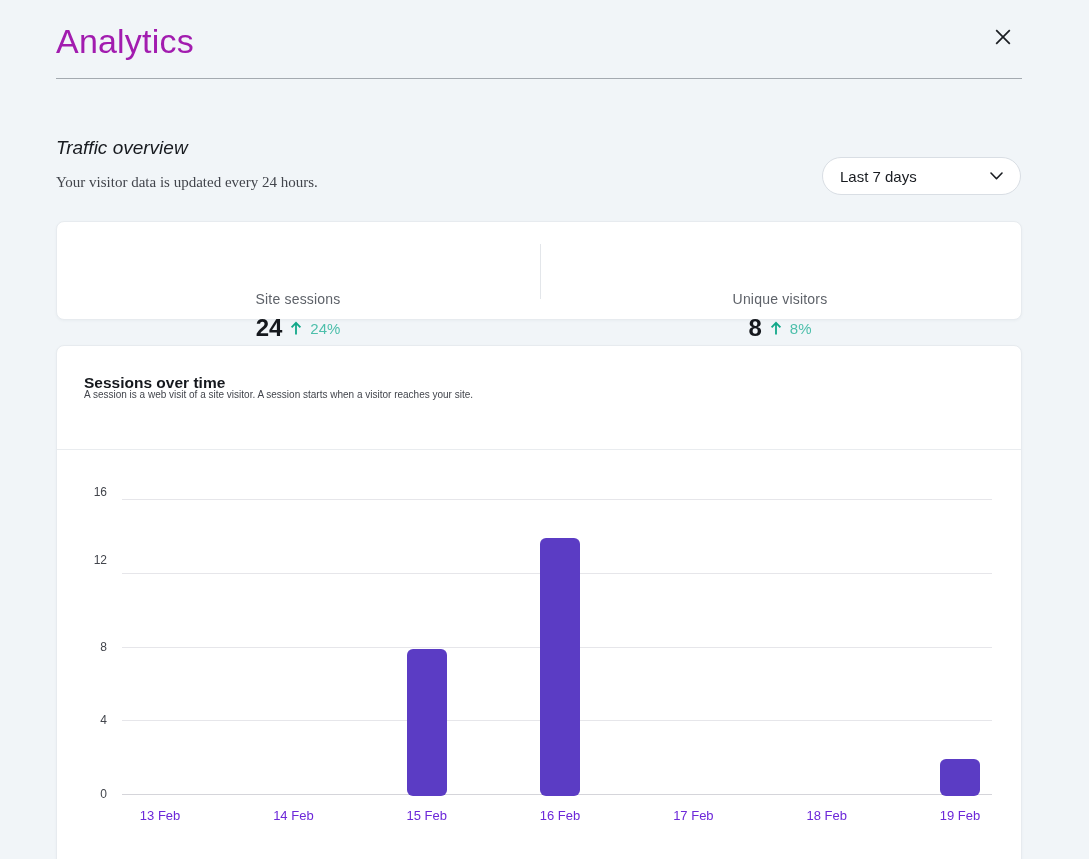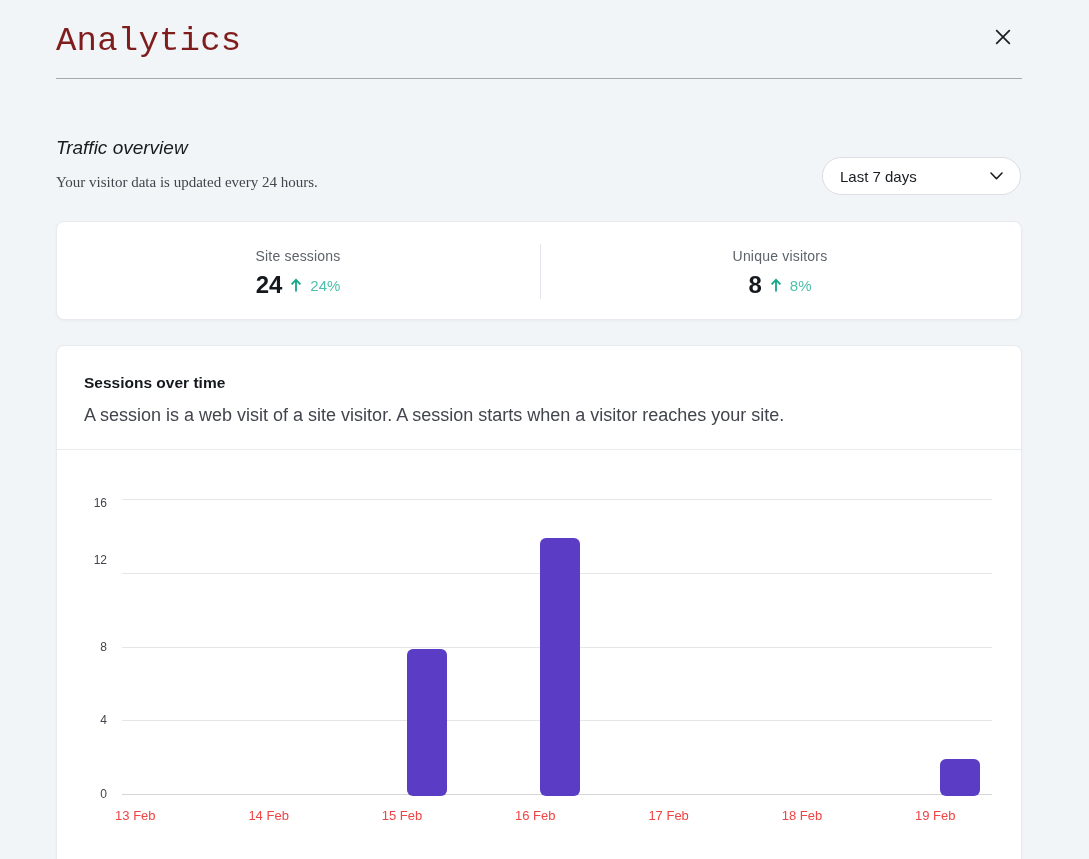--- a/index.html
+++ b/index.html
@@ -8,21 +8,21 @@
     background:#F1F5F8;
     font-family:"Liberation Sans", sans-serif;
     color:#16191E;
     position:relative;
   }
   .page { position:relative; width:1089px; height:859px; }
 
   
   .page-title {
     position:absolute; left:56px; top:22px;
-    font-size:34px; font-weight:400; letter-spacing:.2px; color:#7f1d1d;font-family:Liberation Mono, monospace;
+    font-size:34px; font-weight:400; letter-spacing:.2px; color:#a21caf;
   }
   .close-btn {
     position:absolute; left:987px; top:21px; width:32px; height:32px;
     display:flex; align-items:center; justify-content:center;
     background:none; border:none; cursor:pointer;
   }
   .header-divider {
     position:absolute; left:56px; top:78px; width:966px; height:1px;
     background:#A4AAB0;
   }
@@ -47,56 +47,57 @@
   
   .card {
     position:absolute; background:#fff;
     border:1px solid #E7EBEF; border-radius:8px;
     box-shadow:0 1px 3px rgba(23,43,77,.04);
   }
   .stats-card { left:56px; top:221px; width:966px; height:99px; display:flex; }
   .stat-half {
     flex:1; display:flex; flex-direction:column; align-items:center;
     padding-top:26px;
+    margin-top:43px;
   }
   .stat-label { font-size:14px; color:#5E6269; letter-spacing:.2px; }
   .stat-value-row {
     margin-top:7px; display:flex; align-items:center; gap:8px;
   }
   .stat-value { font-size:24px; font-weight:700; color:#15181D; }
   .stat-change { font-size:15px; color:#4DBFAB; }
   .stats-divider {
     position:absolute; left:483px; top:22px; width:1px; height:55px;
     background:#E3E6EA;
   }
 
   
   .chart-card { left:56px; top:345px; width:966px; height:560px; }
   .chart-card-title {
     position:absolute; left:27px; top:28px;
     font-size:15.5px; font-weight:700; color:#15181D;
   }
   .chart-card-desc {
-    position:absolute; left:27px; top:59px;
-    font-size:18px; color:#42454C;
+    position:absolute; left:27px; top:43px;
+    font-size:10px; color:#42454C;
   }
   .chart-card-divider {
     position:absolute; left:0; top:103px; width:100%; height:1px;
     background:#E9ECEF;
   }
   .chart-plot { position:absolute; left:0; top:104px; width:966px; height:450px; }
   .gridline { position:absolute; left:65px; width:870px; height:1px; background:#E6E6EA; }
   .gridline.zero { background:#D5D5DA; }
   .y-tick-label {
     position:absolute; left:0; width:50px; text-align:right;
     font-size:12px; color:#42454C; line-height:16px;
   }
   .x-tick-label {
-    position:absolute; width:90px; text-align:left;
-    font-size:13px; color:#ef4444;
+    position:absolute; width:90px; text-align:center;
+    font-size:13px; color:#6d28d9;
   }
   .bar {
     position:absolute; width:40px; border-radius:6px;
   }
   svg { display:block; }
 </style>
 </head>
 <body>
 
 <div class="page">
@@ -158,21 +159,21 @@
     <div class="chart-plot">
         <div class="gridline zero" style="top: 344px;"></div>
         <div class="y-tick-label" style="top: 336px;">0</div>
         <div class="gridline" style="top: 270.25px;"></div>
         <div class="y-tick-label" style="top: 262.25px;">4</div>
         <div class="gridline" style="top: 196.5px;"></div>
         <div class="y-tick-label" style="top: 188.5px;">8</div>
         <div class="gridline" style="top: 122.75px;"></div>
         <div class="y-tick-label" style="top: 102px; padding-left: 20px;">12</div>
         <div class="gridline" style="top: 49px;"></div>
-        <div class="y-tick-label" style="top: 45px; padding-left: 16px;">16</div>
+        <div class="y-tick-label" style="top: 34px; padding-left: 16px;">16</div>
         <div class="x-tick-label" style="left: 58.065px; top: 358px;">13 Feb</div>
         <div class="x-tick-label" style="left: 191.395px; top: 358px;">14 Feb</div>
         <div class="x-tick-label" style="left: 324.725px; top: 358px;">15 Feb</div>
         <div class="bar" style="left: 349.725px; top: 198.5px; height: 147.5px; background: rgb(91, 60, 196);"></div>
         <div class="x-tick-label" style="left: 458.055px; top: 358px;">16 Feb</div>
         <div class="bar" style="left: 483.055px; top: 87.875px; height: 258.125px; background: rgb(91, 60, 196);"></div>
         <div class="x-tick-label" style="left: 591.385px; top: 358px;">17 Feb</div>
         <div class="x-tick-label" style="left: 724.715px; top: 358px;">18 Feb</div>
         <div class="x-tick-label" style="left: 858.045px; top: 358px;">19 Feb</div>
         <div class="bar" style="left: 883.045px; top: 309.125px; height: 36.875px; background: rgb(91, 60, 196);"></div>

